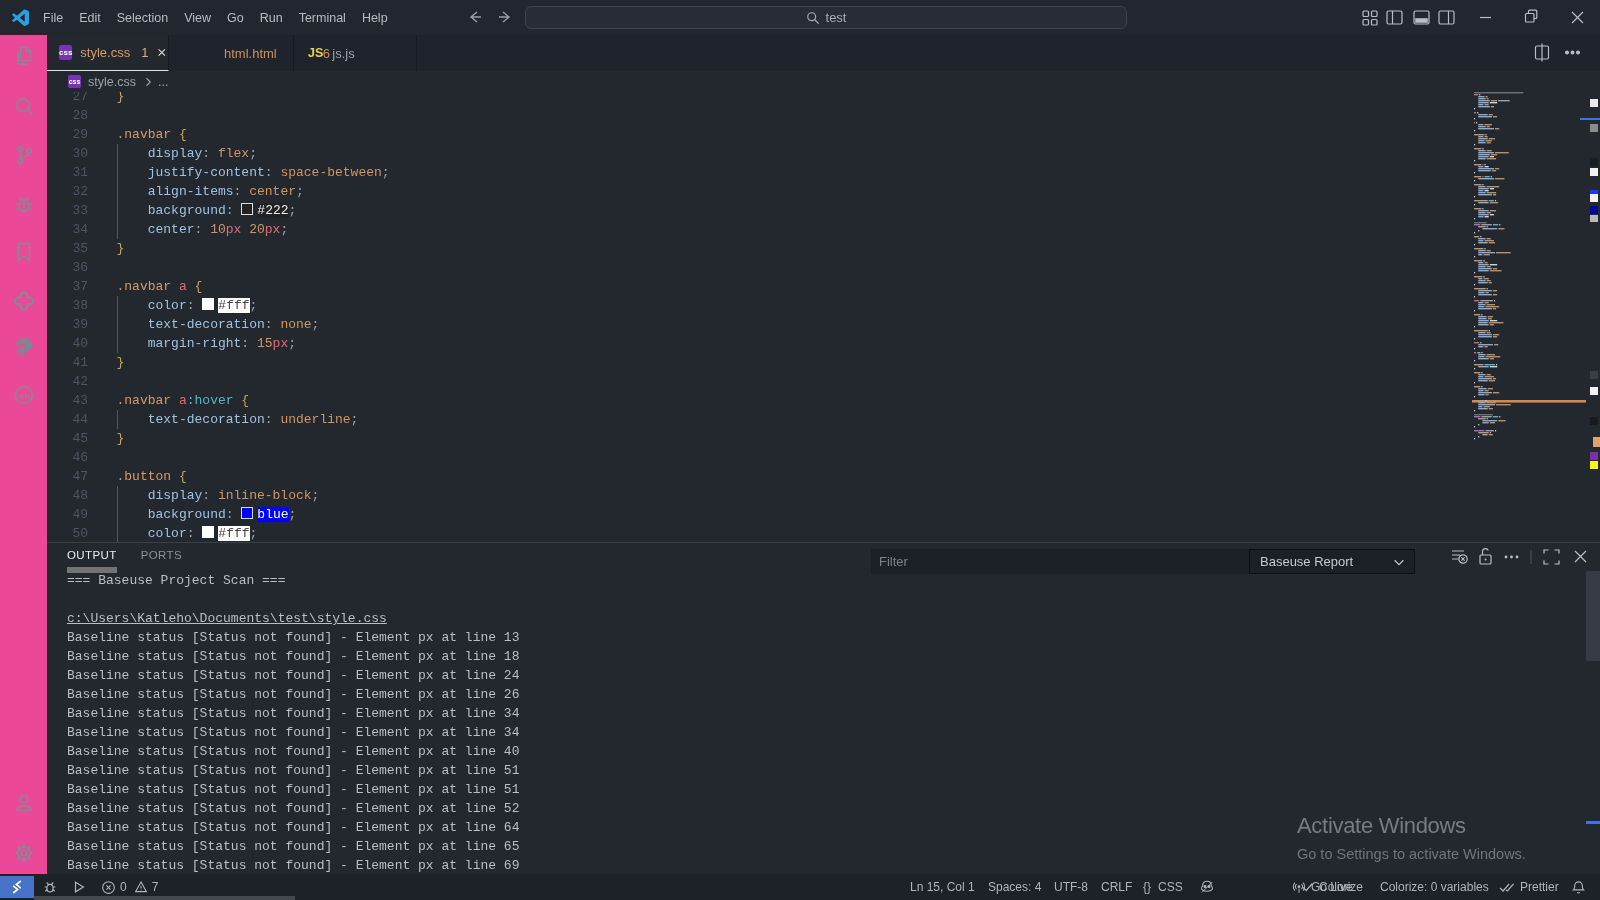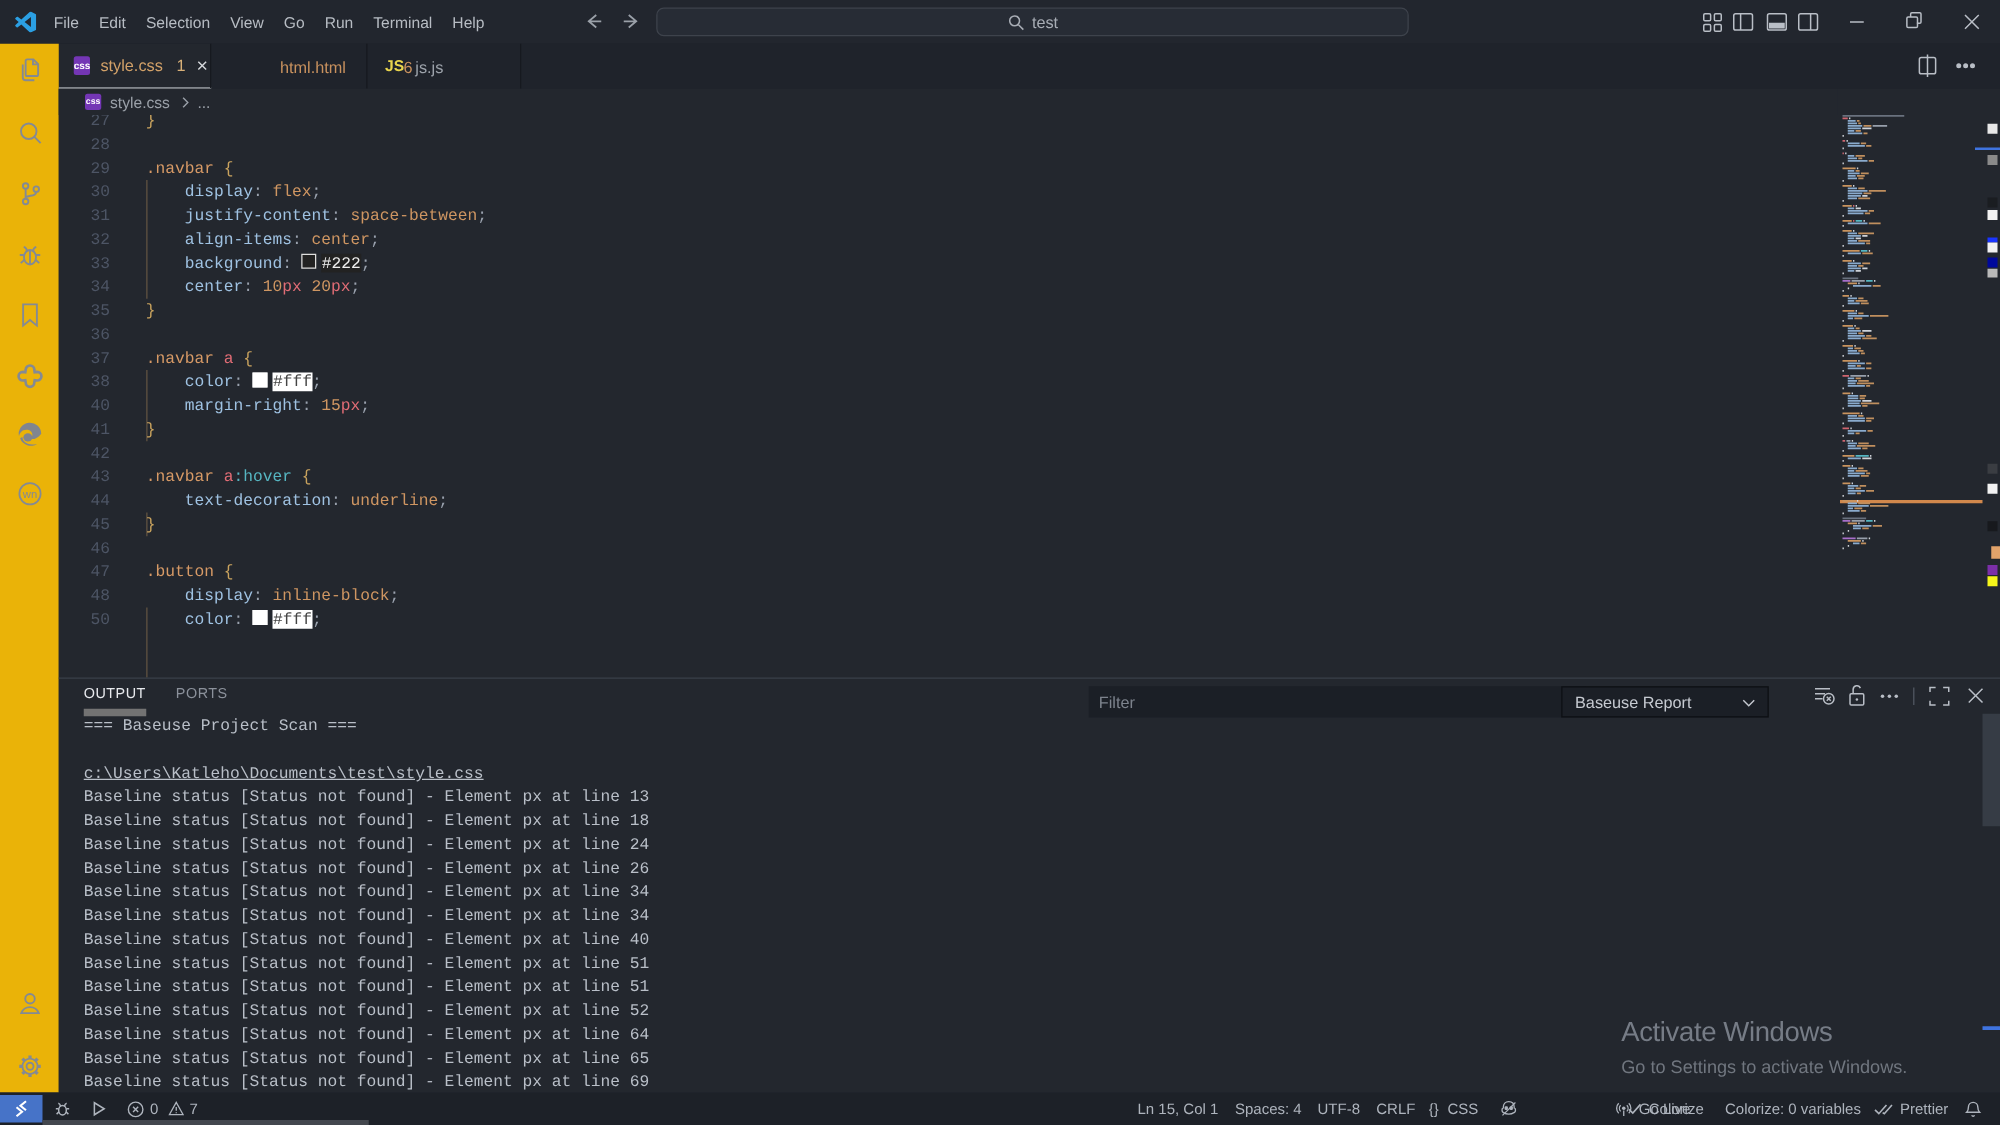--- a/index.html
+++ b/index.html
@@ -18,21 +18,21 @@
   display:flex; align-items:center; justify-content:center; }
 #wincontrols { position:absolute; right:0; top:0; height:35px; display:flex; align-items:center; }
 
 
 #tabbar { position:absolute; left:47px; top:35px; width:1553px; height:36px; background:#1f232b; }
 .tab { position:absolute; top:0; height:36px; display:flex; align-items:center; font-size:13px;
   border-right:1px solid #16191f; }
 .tab.active { background:#23272e; border-bottom:1.5px solid #dfe3e8; }
 
 
-#actbar { position:absolute; left:0; top:35px; width:47px; height:839px; background:#eab308; }
+#actbar { position:absolute; left:0; top:35px; width:47px; height:839px; background:#ec4899; }
 #actbar svg { position:absolute; left:12px; }
 
 
 #editor { position:absolute; left:47px; top:71px; width:1553px; height:471px; background:#23272e; }
 #crumbs { position:absolute; left:0; top:0; width:1423px; height:21px; display:flex; align-items:center;
   color:#9aa0a8; font-size:12.5px; background:#23272e; z-index:3; }
 #codearea { position:absolute; left:0; top:16px; width:100%; }
 .cl { height:19px; line-height:19px; font-family:"Liberation Mono", monospace; font-size:13px;
   white-space:pre; color:#abb2bf; }
 .cl .n { display:inline-block; width:41px; text-align:right; color:#4d5565; }
@@ -224,29 +224,31 @@
 <div class="cl"><span class="n">29</span><span class="t"><i class="sel">.navbar</i> <i class="br">{</i></span></div>
 <div class="cl"><span class="n">30</span><span class="t">    <i class="pr">display</i><i class="pu">:</i> <i class="va">flex</i><i class="pu">;</i></span></div>
 <div class="cl"><span class="n">31</span><span class="t">    <i class="pr">justify-content</i><i class="pu">:</i> <i class="va">space-between</i><i class="pu">;</i></span></div>
 <div class="cl"><span class="n">32</span><span class="t">    <i class="pr">align-items</i><i class="pu">:</i> <i class="va">center</i><i class="pu">;</i></span></div>
 <div class="cl"><span class="n">33</span><span class="t">    <i class="pr">background</i><i class="pu">:</i> <i class="sw" style="background:#222"></i><i class="hl" style="background:#222;color:#eee">#222</i><i class="pu">;</i></span></div>
 <div class="cl"><span class="n">34</span><span class="t">    <i class="pr">center</i><i class="pu">:</i> <i class="nu">10</i><i class="un">px</i> <i class="nu">20</i><i class="un">px</i><i class="pu">;</i></span></div>
 <div class="cl"><span class="n">35</span><span class="t"><i class="br">}</i></span></div>
 <div class="cl"><span class="n">36</span><span class="t"></span></div>
 <div class="cl"><span class="n">37</span><span class="t"><i class="sel">.navbar</i> <i class="el">a</i> <i class="br">{</i></span></div>
 <div class="cl"><span class="n">38</span><span class="t">    <i class="pr">color</i><i class="pu">:</i> <i class="sw" style="background:#fff"></i><i class="hl" style="background:#fff;color:#444">#fff</i><i class="pu">;</i></span></div>
+<div class="cl"><span class="n">39</span><span class="t">    <i class="pr">text-decoration</i><i class="pu">:</i> <i class="va">none</i><i class="pu">;</i></span></div>
 <div class="cl"><span class="n">40</span><span class="t">    <i class="pr">margin-right</i><i class="pu">:</i> <i class="nu">15</i><i class="un">px</i><i class="pu">;</i></span></div>
 <div class="cl"><span class="n">41</span><span class="t"><i class="br">}</i></span></div>
 <div class="cl"><span class="n">42</span><span class="t"></span></div>
 <div class="cl"><span class="n">43</span><span class="t"><i class="sel">.navbar</i> <i class="el">a</i><i class="cy">:hover</i> <i class="br">{</i></span></div>
 <div class="cl"><span class="n">44</span><span class="t">    <i class="pr">text-decoration</i><i class="pu">:</i> <i class="va">underline</i><i class="pu">;</i></span></div>
 <div class="cl"><span class="n">45</span><span class="t"><i class="br">}</i></span></div>
 <div class="cl"><span class="n">46</span><span class="t"></span></div>
 <div class="cl"><span class="n">47</span><span class="t"><i class="sel">.button</i> <i class="br">{</i></span></div>
 <div class="cl"><span class="n">48</span><span class="t">    <i class="pr">display</i><i class="pu">:</i> <i class="va">inline-block</i><i class="pu">;</i></span></div>
+<div class="cl"><span class="n">49</span><span class="t">    <i class="pr">background</i><i class="pu">:</i> <i class="sw" style="background:#00f"></i><i class="hl" style="background:#00f;color:#fff">blue</i><i class="pu">;</i></span></div>
 <div class="cl"><span class="n">50</span><span class="t">    <i class="pr">color</i><i class="pu">:</i> <i class="sw" style="background:#fff"></i><i class="hl" style="background:#fff;color:#444">#fff</i><i class="pu">;</i></span></div>
   </div>
 </div>
 <div style="position:absolute;left:117px;top:144px;width:1px;height:95px;background:rgba(199,157,101,.38)"></div>
 <div style="position:absolute;left:117px;top:296px;width:1px;height:57px;background:rgba(199,157,101,.38)"></div>
 <div style="position:absolute;left:117px;top:410px;width:1px;height:19px;background:rgba(199,157,101,.38)"></div>
 <div style="position:absolute;left:117px;top:486px;width:1px;height:57px;background:rgba(199,157,101,.38)"></div>
 
 <svg id="minimap" width="130" height="471" viewBox="1470 71 130 471">
   <rect x="1472" y="400" width="114" height="2.6" fill="#d1884c"></rect>

